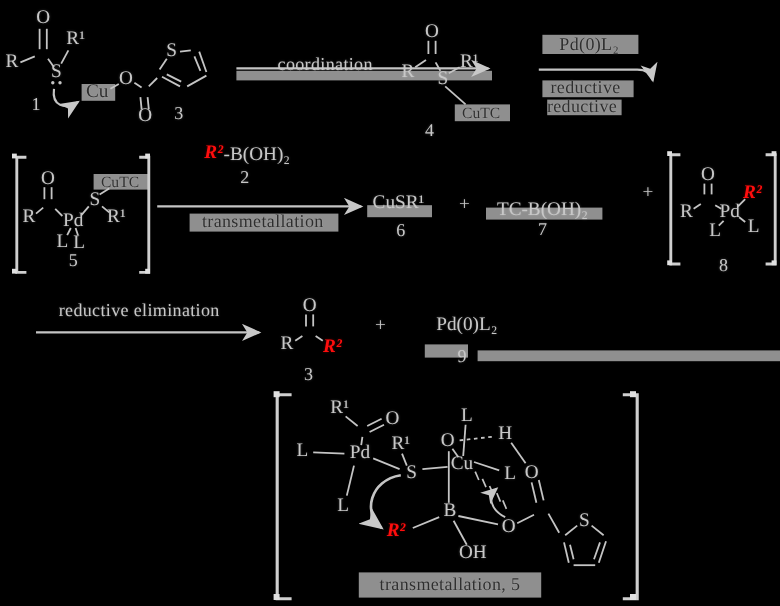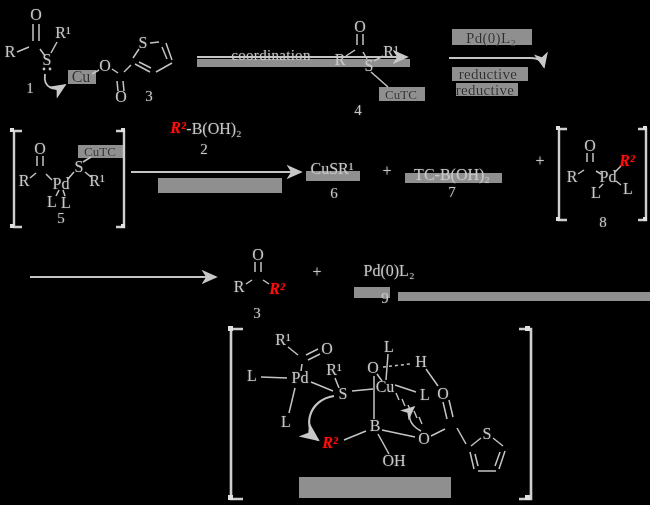--- a/index.html
+++ b/index.html
@@ -218,36 +218,38 @@
 <span class="lbl" style="left:79px;top:167px">S</span>
 <span class="lbl small dark" style="left:100px;top:151px">CuTC</span>
 <span class="lbl" style="left:97px;top:181px">R¹</span>
 <span class="lbl" style="left:52px;top:202px">L</span>
 <span class="lbl" style="left:66px;top:203px">L</span>
 <span class="lbl num" style="left:61px;top:218px">5</span>
 
 <span class="lbl red" style="left:178px;top:128px">R²</span>
 <span class="lbl" style="left:214px;top:129px">-B(OH)₂</span>
 <span class="lbl num" style="left:204px;top:149px">2</span>
+<span class="lbl step dark" style="left:219px;top:186px">transmetallation</span>
 
 <span class="lbl" style="left:332px;top:169px">CuSR¹</span>
 <span class="lbl num" style="left:334px;top:193px">6</span>
 <span class="lbl" style="left:387px;top:171px">+</span>
 <span class="lbl" style="left:452px;top:175px">TC-B(OH)₂</span>
 <span class="lbl num" style="left:452px;top:192px">7</span>
 <span class="lbl" style="left:540px;top:161px">+</span>
 
 <span class="lbl" style="left:590px;top:146px">O</span>
 <span class="lbl" style="left:572px;top:177px">R</span>
 <span class="lbl" style="left:608px;top:177px">Pd</span>
 <span class="lbl red" style="left:627px;top:161px">R²</span>
 <span class="lbl" style="left:596px;top:193px">L</span>
 <span class="lbl" style="left:628px;top:189px">L</span>
 <span class="lbl num" style="left:603px;top:222px">8</span>
 
+<span class="lbl step" style="left:116px;top:260px">reductive elimination</span>
 <span class="lbl" style="left:258px;top:255px">O</span>
 <span class="lbl" style="left:239px;top:287px">R</span>
 <span class="lbl red" style="left:277px;top:289px">R²</span>
 <span class="lbl num" style="left:257px;top:313px">3</span>
 <span class="lbl" style="left:317px;top:272px">+</span>
 <span class="lbl" style="left:389px;top:271px">Pd(0)L₂</span>
 <span class="lbl num" style="left:385px;top:298px">9</span>
 
 <span class="lbl" style="left:283px;top:340px">R¹</span>
 <span class="lbl" style="left:327px;top:349px">O</span>
@@ -260,14 +262,15 @@
 <span class="lbl" style="left:373px;top:368px">O</span>
 <span class="lbl" style="left:389px;top:347px">L</span>
 <span class="lbl" style="left:421px;top:362px">H</span>
 <span class="lbl" style="left:385px;top:387px">Cu</span>
 <span class="lbl" style="left:425px;top:395px">L</span>
 <span class="lbl" style="left:443px;top:394px">O</span>
 <span class="lbl" style="left:375px;top:426px">B</span>
 <span class="lbl" style="left:394px;top:461px">OH</span>
 <span class="lbl" style="left:424px;top:439px">O</span>
 <span class="lbl" style="left:487px;top:434px">S</span>
+<span class="lbl step dark" style="left:375px;top:488px">transmetallation, 5</span>
 
 </div>
 
 </body></html>

